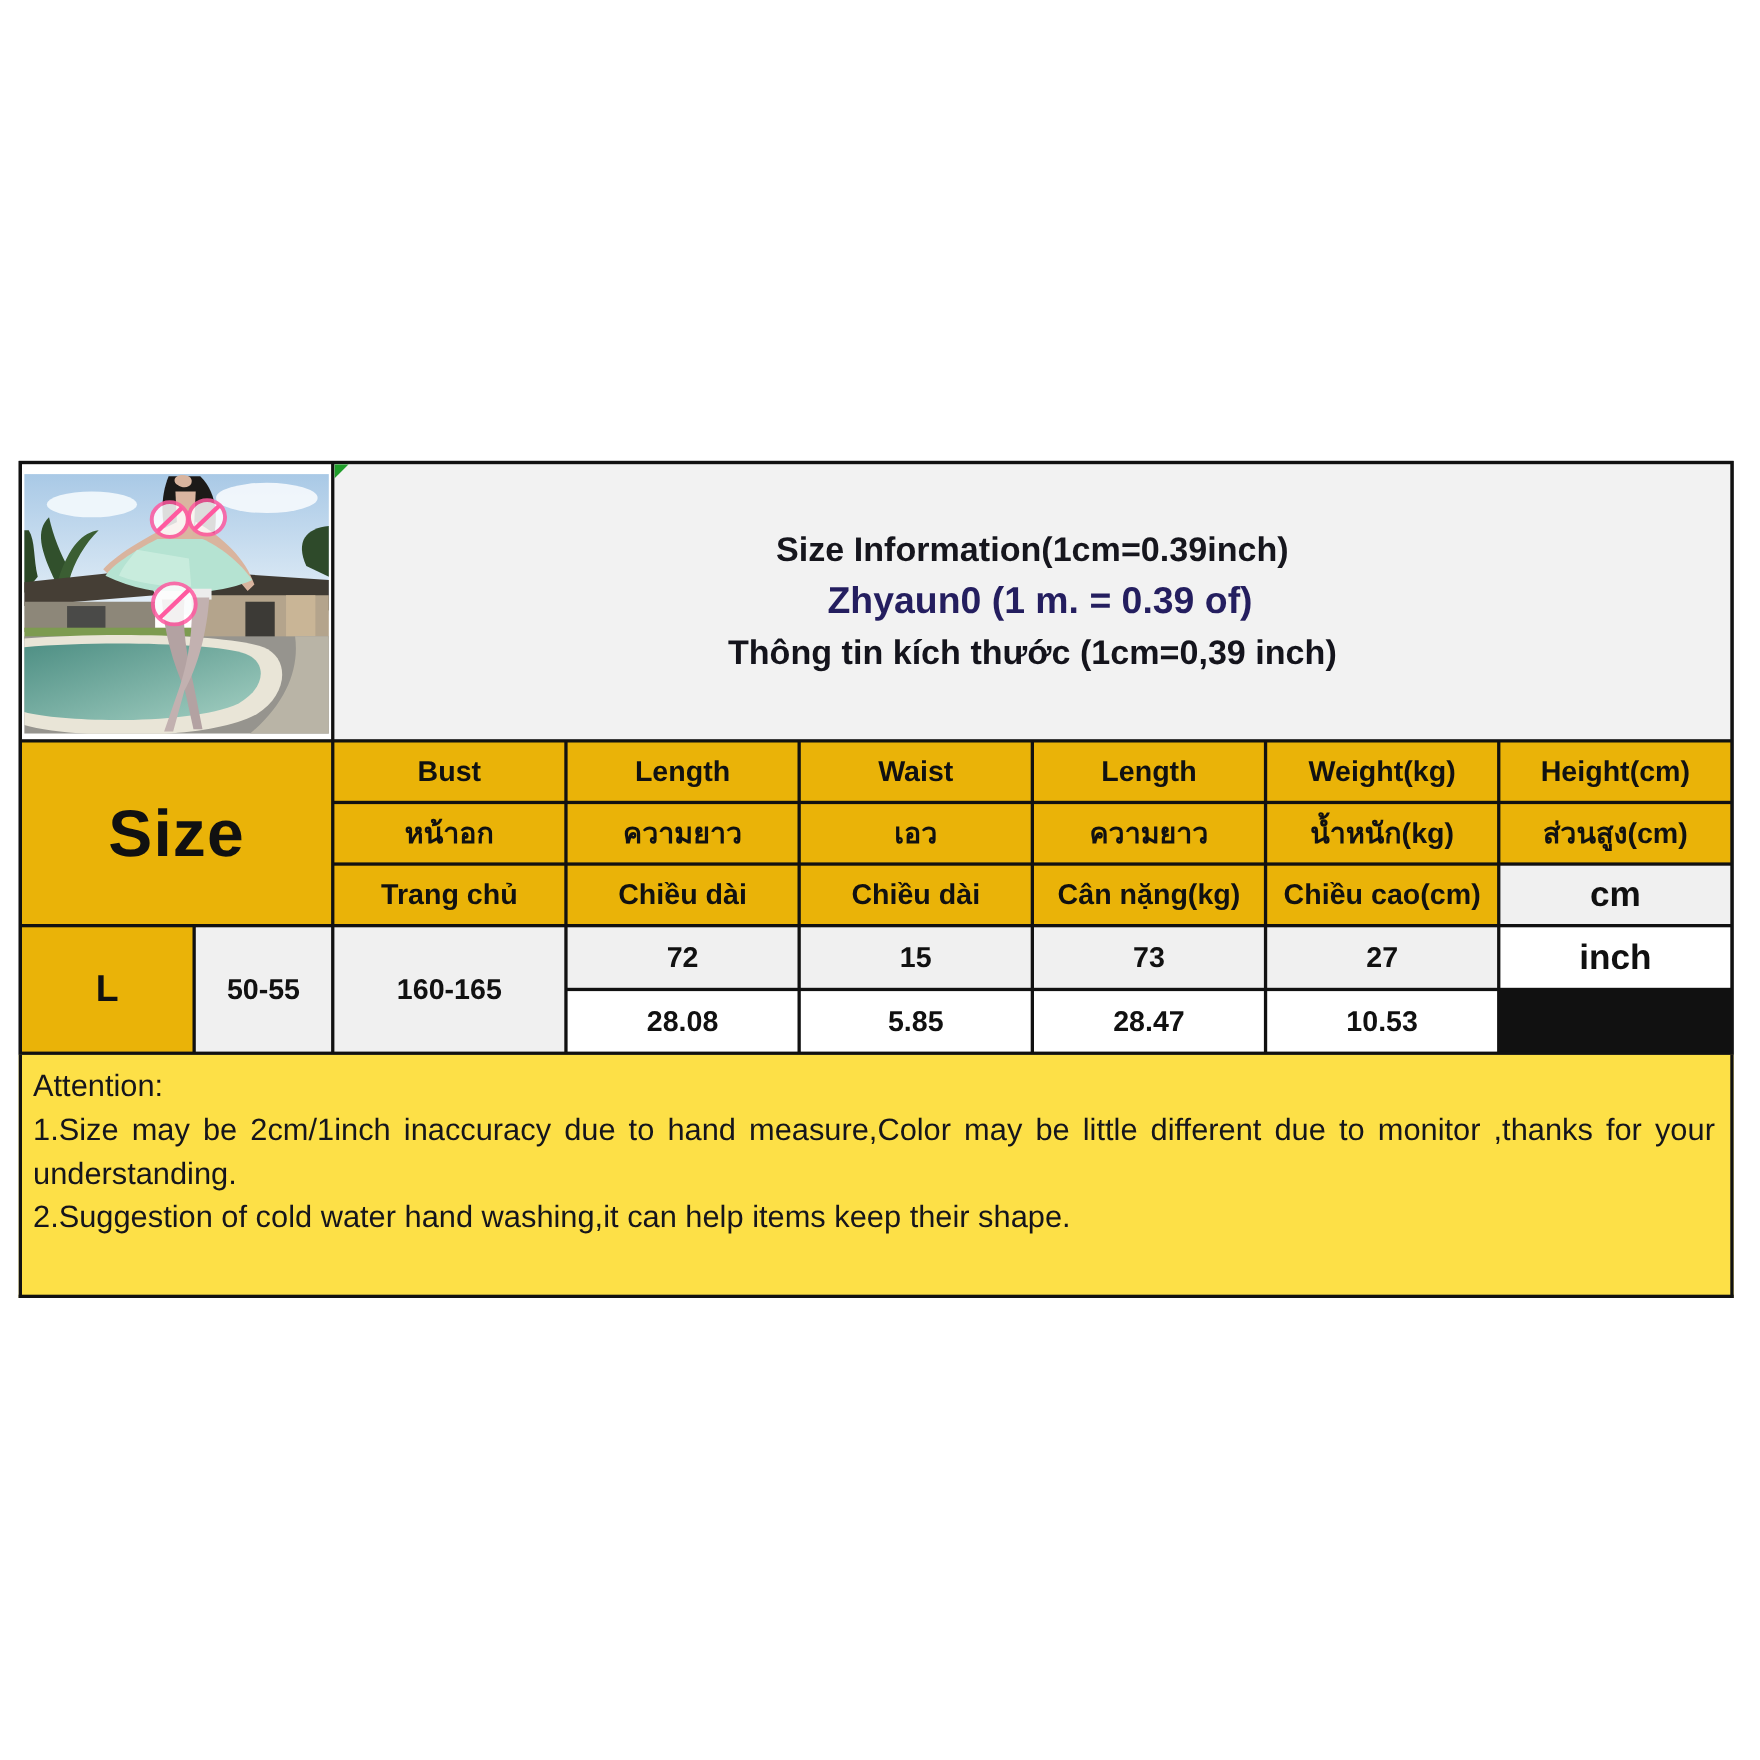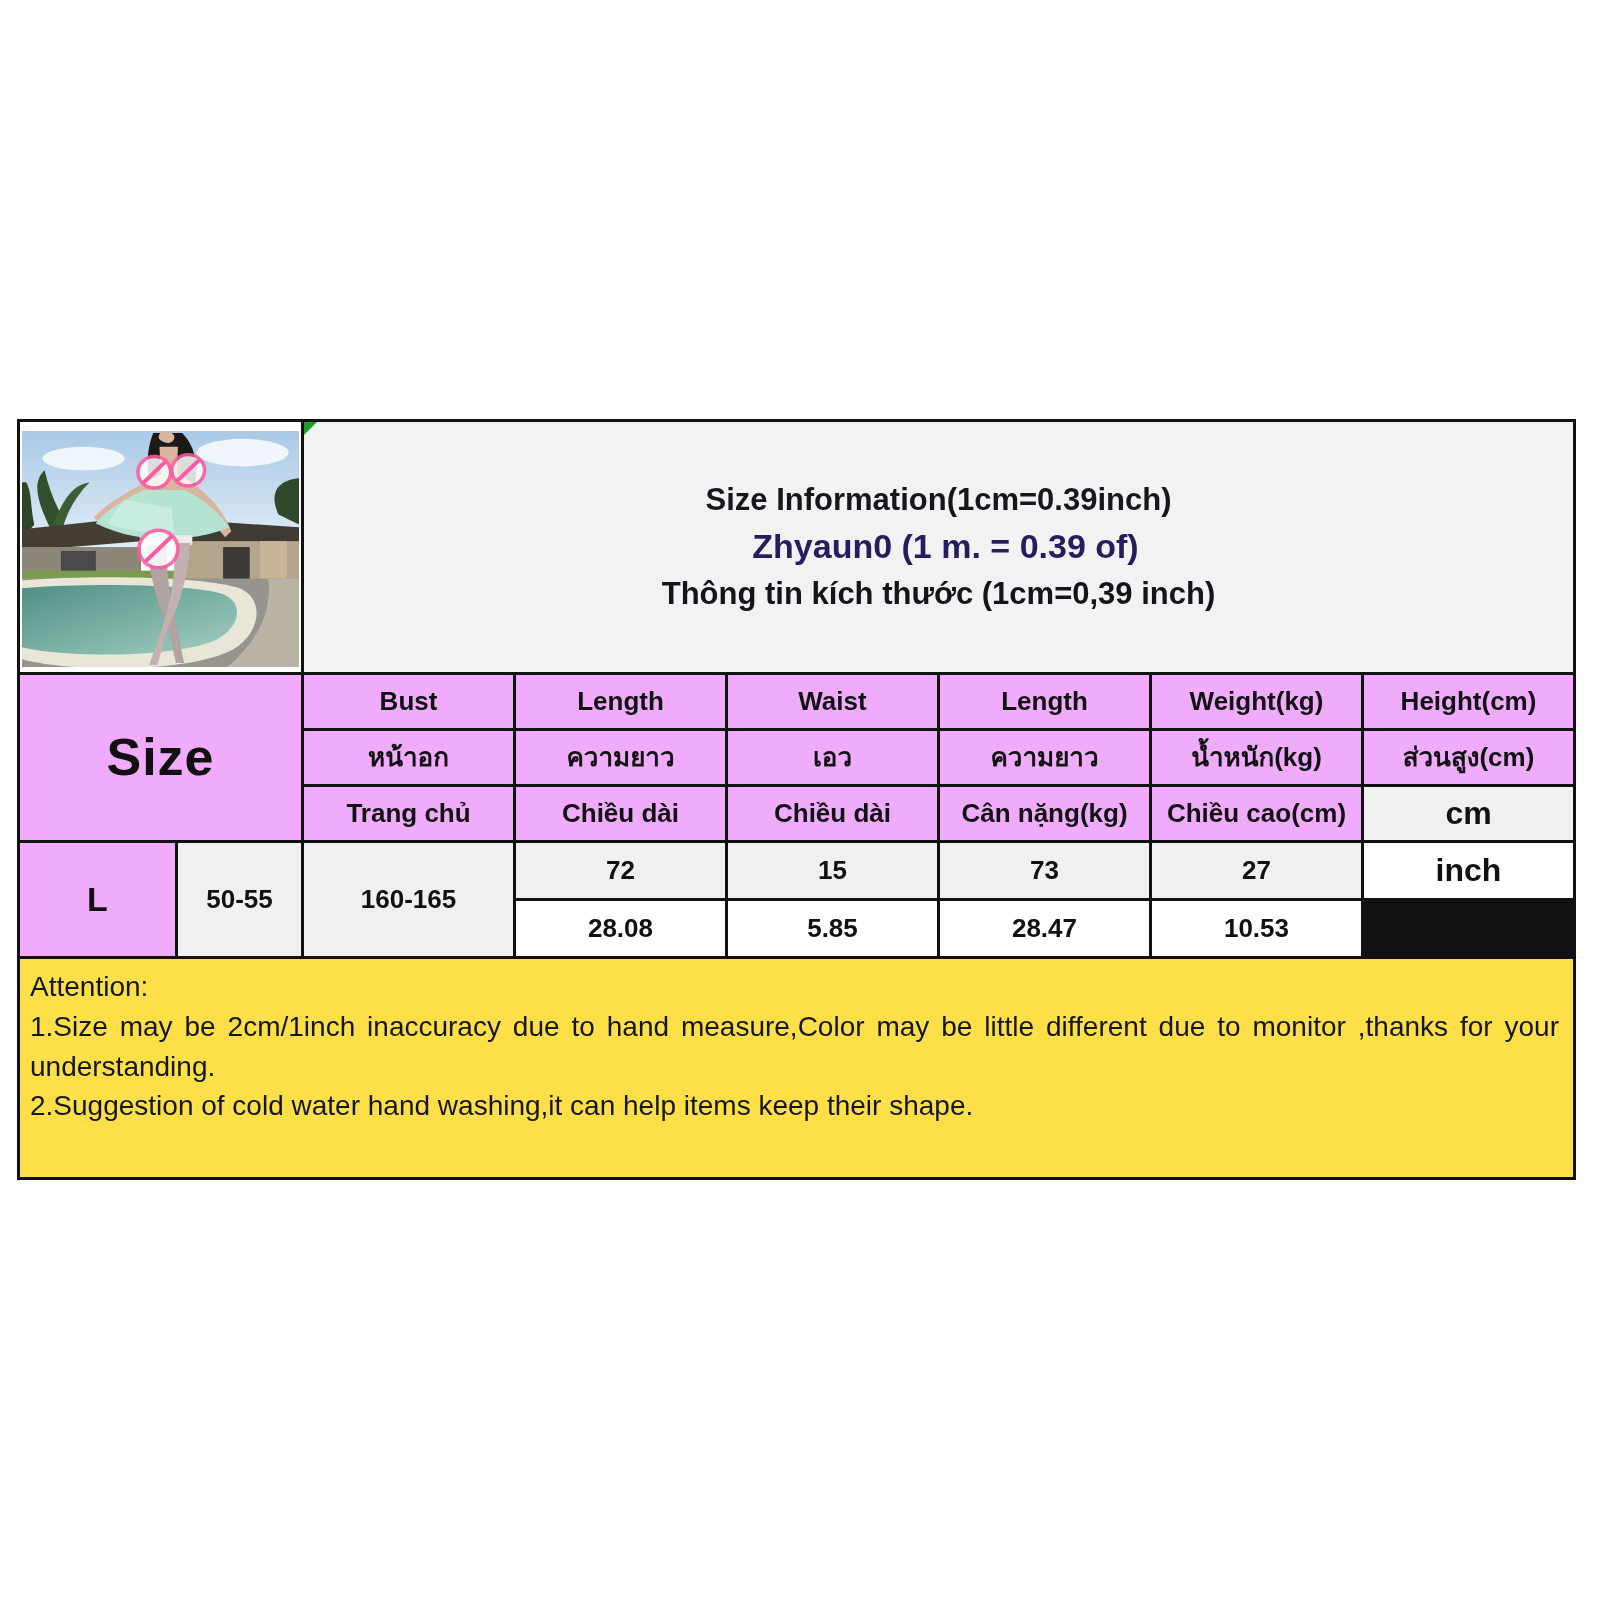--- a/index.html
+++ b/index.html
@@ -11,37 +11,37 @@
 
   
   .size-table{
     display:grid;box-sizing:border-box;width:1559px;
     grid-template-columns:155px 123px repeat(6,1fr);
     grid-template-rows:250px 53px 53px 53px 55px 55px;
     gap:3px;background:#111111;border:3px solid #111111;
   }
   .cell{
     display:flex;align-items:center;justify-content:center;text-align:center;
-    background:#f0abfc;font-weight:bold;font-size:26px;line-height:1.1;
+    background:#eab308;font-weight:bold;font-size:26px;line-height:1.1;
     overflow:hidden;
   }
   .photo-cell{grid-column:1/3;grid-row:1;background:#ffffff;padding:9px 2px 5px;box-sizing:border-box;}
   .photo-cell svg{display:block;width:100%;height:100%;}
   .info-cell{
     grid-column:3/9;grid-row:1;background:#f2f2f2;position:relative;
     flex-direction:column;gap:11px;font-weight:bold;
   }
   .marker{
     position:absolute;top:0;left:0;width:0;height:0;
     border-top:13px solid #1f9d2a;border-right:13px solid transparent;
   }
   .title-en{font-size:31px;color:#16161d;}
   .title-mid{font-size:34px;color:#241e5f;margin-left:14px;}
   .title-vi{font-size:31px;color:#14141c;}
-  .size-cell{grid-column:1/3;grid-row:2/5;font-size:52px;letter-spacing:1px;}
+  .size-cell{grid-column:1/3;grid-row:2/5;font-size:60px;letter-spacing:1px;}
   .lite{background:#f0f0f0;}
   .white{background:#ffffff;}
   .l-cell{grid-column:1;grid-row:5/7;font-size:34px;}
   .unit{font-size:32px;}
   .val{font-size:26px;font-weight:bold;}
   .span2{grid-row:5/7;}
 
   
   .attention{
     box-sizing:border-box;width:1559px;height:221px;

